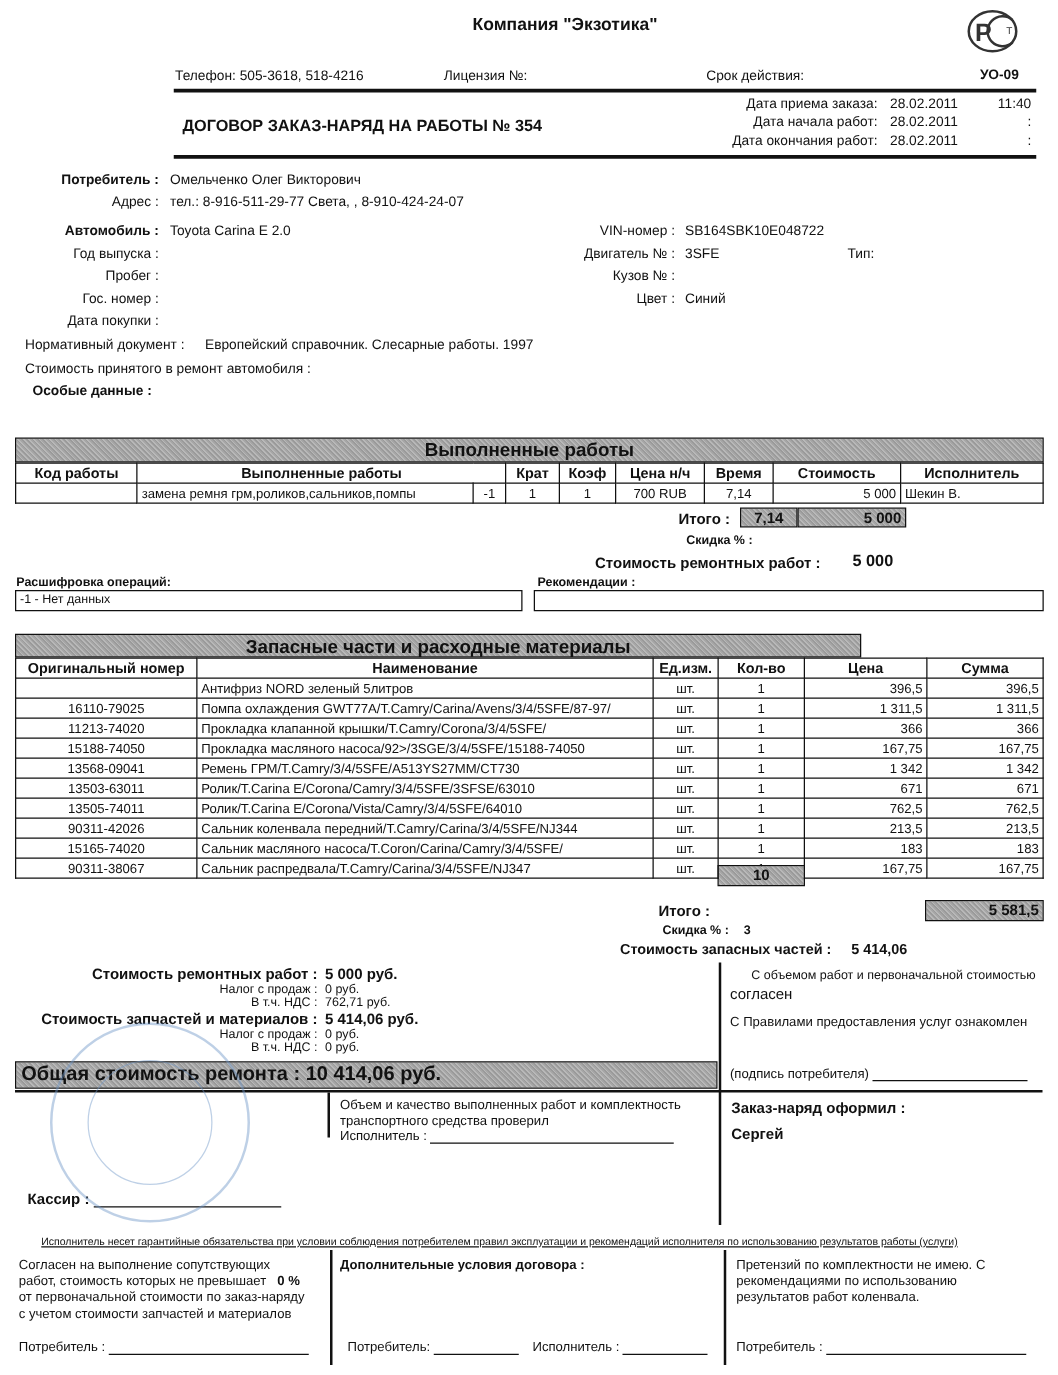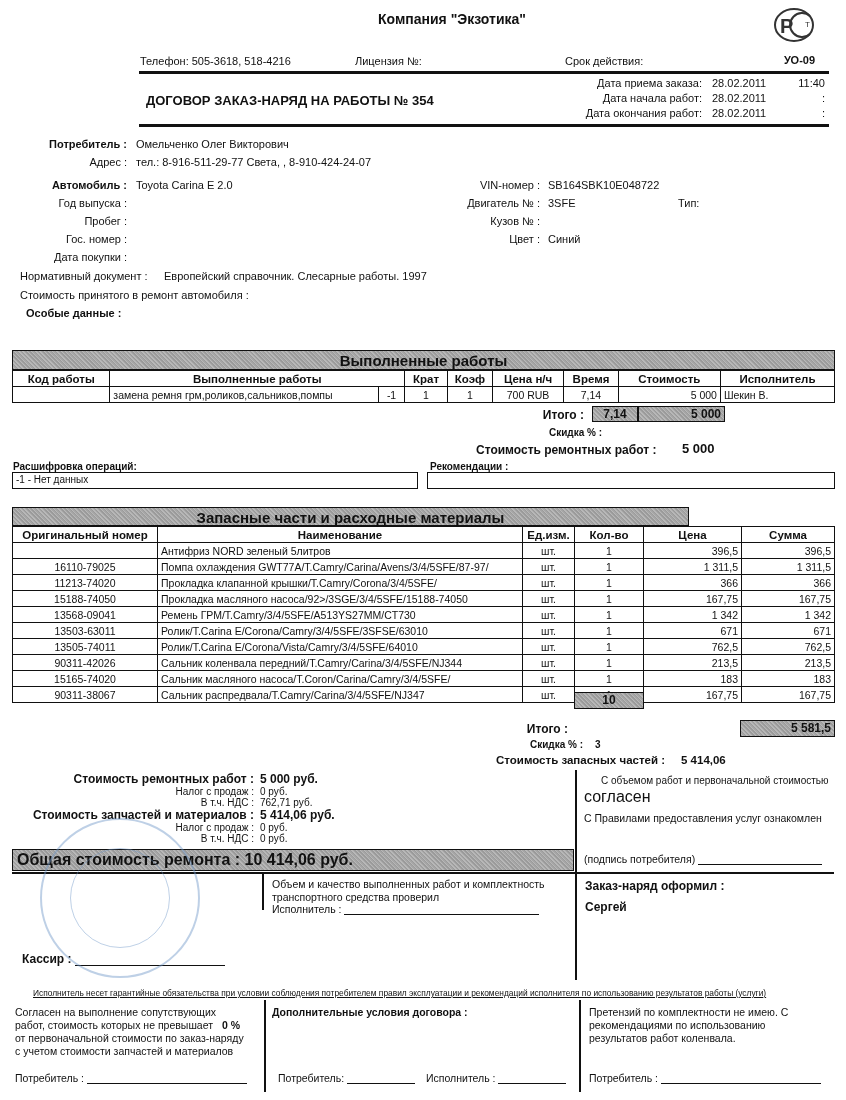--- a/index.html
+++ b/index.html
@@ -233,21 +233,21 @@
 <div class="abs b r" style="left:20px;top:808px;width:234px;font-size:12px;">Стоимость запчастей и материалов :</div>
 <div class="abs b" style="left:260px;top:808px;font-size:12px;">5 414,06 руб.</div>
 <div class="abs r" style="left:20px;top:822px;width:234px;font-size:10px;">Налог с продаж :</div>
 <div class="abs" style="left:260px;top:822px;font-size:10px;">0 руб.</div>
 <div class="abs r" style="left:20px;top:833px;width:234px;font-size:10px;">В т.ч. НДС :</div>
 <div class="abs" style="left:260px;top:833px;font-size:10px;">0 руб.</div>
 <div class="abs b grey" style="left:12px;top:849px;width:562px;height:22px;border:1px solid #111;font-size:16px;line-height:20px;padding-left:4px;">Общая стоимость ремонта : 10 414,06 руб.</div>
 
 <div class="vline" style="left:575px;top:770px;height:210px;"></div>
 <div class="abs" style="left:584px;top:775px;font-size:10px;margin-left:17px;">С объемом работ и первоначальной стоимостью</div>
-<div class="abs" style="left:584px;top:788px;font-size:16px;text-align:right;">согласен</div>
+<div class="abs" style="left:584px;top:788px;font-size:12px;text-align:right;">согласен</div>
 <div class="abs" style="left:584px;top:812px;font-size:10.5px;">С Правилами предоставления услуг ознакомлен</div>
 <div class="abs" style="left:584px;top:853px;font-size:10.5px;">
   <span>(подпись потребителя)</span>
   <span class="sigline" style="width:124px;"></span>
 </div>
 <div class="hr" style="left:12px;top:872px;width:822px;height:2px;"></div>
 
 <div class="abs b" style="left:22px;top:952px;font-size:12px;">
   <span>Кассир :</span>
   <span class="sigline" style="width:150px;"></span>

